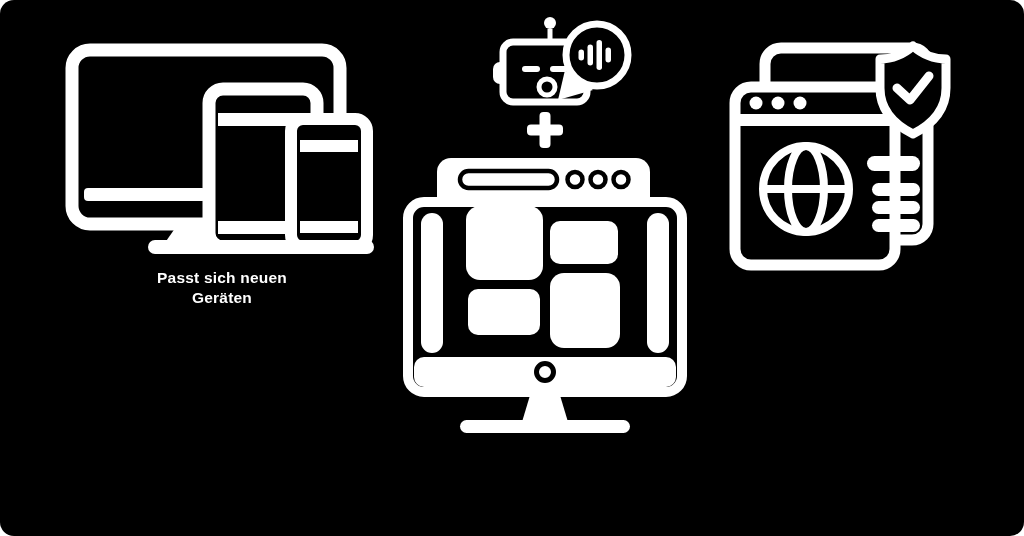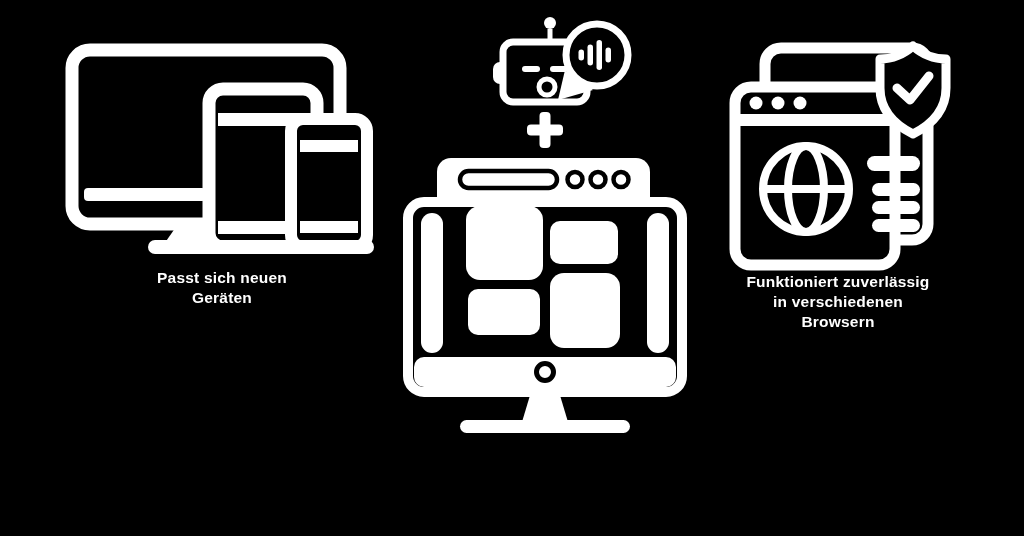--- a/index.html
+++ b/index.html
@@ -2,20 +2,21 @@
 <html><head>
 <meta charset="utf-8">
 <style>
   html,body{margin:0;padding:0;}
   .canvas{
     position:relative;
     width:1024px;height:536px;
     background:var(--bg,#000);
     overflow:hidden;
     font-family:"Liberation Sans", sans-serif;
+    border-radius:14px;
   }
   .feature{position:absolute;}
   .feature svg{display:block;}
   .caption{
     position:absolute;
     color:var(--fg,#fff);
     font-weight:700;
     font-size:15.5px;
     line-height:20px;
     text-align:center;
@@ -114,17 +115,14 @@
 
       <rect x="147" y="126" width="53" height="15" rx="7.5" fill="#fff"></rect>
       <rect x="152" y="153" width="48" height="13" rx="6.5" fill="#fff"></rect>
       <rect x="152" y="171" width="48" height="13" rx="6.5" fill="#fff"></rect>
       <rect x="152" y="189" width="48" height="13" rx="6.5" fill="#fff"></rect>
 
       <path d="M193 16 C 203 25, 215 29, 226 29 L 226 58 C 226 81, 211 95, 193 104 C 175 95, 160 81, 160 58 L 160 29 C 171 29, 183 25, 193 16 Z" fill="#000" stroke="#fff" stroke-width="9" stroke-linejoin="round"></path>
       <path d="M177 58 L 190 70 L 209 46" fill="none" stroke="#fff" stroke-width="9" stroke-linecap="round" stroke-linejoin="round"></path>
     </svg>
   </div>
-  <div class="caption" style="left:708px;top:272px;width:260px;">Funktioniert zuverlässig
-in verschiedenen
-Browsern</div>
 
 </div>
 
 </body></html>

